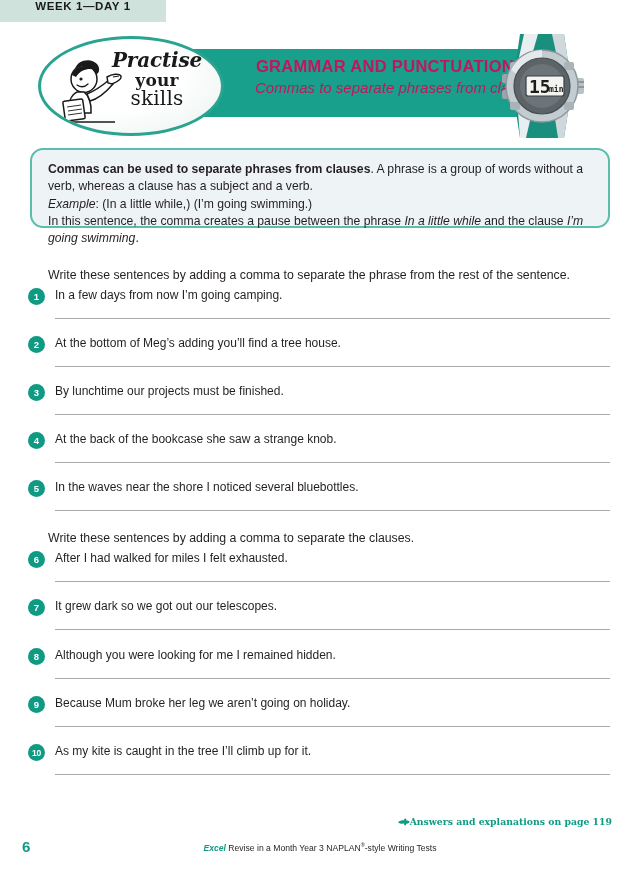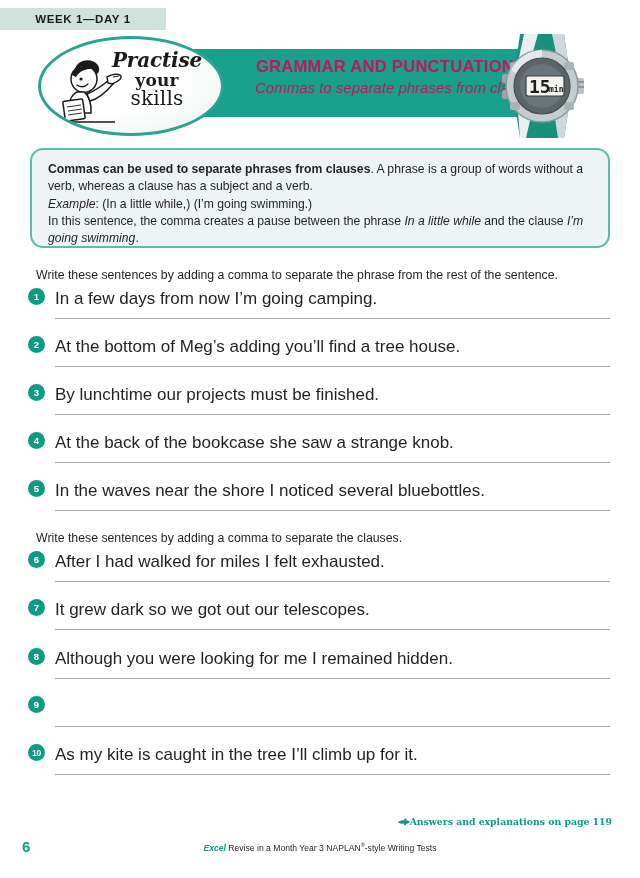--- a/index.html
+++ b/index.html
@@ -12,26 +12,25 @@
     height: 878px;
     position: relative;
     font-family: "Liberation Sans", sans-serif;
     color: #231f20;
     overflow: hidden;
   }
 
   
   .week-banner {
     position: absolute;
-    left: 0; top: 8px;
+    left: 0; top: 0;
     width: 166px;
     height: 22px;
     background: #cfe2dc;
     display: flex;
-    align-items: center;
     justify-content: center;
   }
   .week-banner-label {
     font-size: 11.5px;
     font-weight: bold;
     letter-spacing: 0.6px;
     color: #1a1a1a;
     font-family: "Liberation Sans", sans-serif;
   }
 
@@ -120,39 +119,39 @@
     font-weight: bold;
     fill: #1d1d1d;
   }
 
   
   .info-box {
     position: absolute;
     left: 30px;
     top: 148px;
     width: 580px;
-    height: 100px;
+    height: 80px;
     box-sizing: border-box;
     border: 2.5px solid #5bbdac;
     border-radius: 13px;
     background: #eef4f6;
     padding: 11px 16px 18px 16px;
   }
   .info-line {
     font-size: 12.2px;
     line-height: 1.42;
     color: #231f20;
   }
   .info-line b { font-weight: bold; }
   .info-line i { }
 
   
   .instruction {
     position: absolute;
-    left: 36px;
+    left: 48px;
     font-size: 12.3px;
     color: #231f20;
     white-space: nowrap;
   }
   #instruction-1 { top: 268px; }
   #instruction-2 { top: 531px; }
 
   
   .question {
     position: absolute;
@@ -174,21 +173,21 @@
     display: flex;
     align-items: center;
     justify-content: center;
     font-family: "Liberation Sans", sans-serif;
   }
   .q-num.wide { font-size: 8.5px; letter-spacing: -0.3px; }
   .q-text {
     position: absolute;
     left: 27px;
     top: 1px;
-    font-size: 17px;
+    font-size: 12px;
     line-height: 1.25;
     color: #231f20;
     white-space: nowrap;
   }
   .answer-line {
     position: absolute;
     left: 27px;
     top: 31px;
     width: 555px;
     height: 0;
@@ -388,20 +387,21 @@
 </div>
 
 <div class="question" style="top:647px">
   <div class="q-num">8</div>
   <div class="q-text">Although you were looking for me I remained hidden.</div>
   <div class="answer-line"></div>
 </div>
 
 <div class="question" style="top:695px">
   <div class="q-num">9</div>
+  <div class="q-text">Because Mum broke her leg we aren’t going on holiday.</div>
   <div class="answer-line"></div>
 </div>
 
 <div class="question" style="top:743px">
   <div class="q-num wide">10</div>
   <div class="q-text">As my kite is caught in the tree I’ll climb up for it.</div>
   <div class="answer-line"></div>
 </div>
 
 <div class="answers-note">

